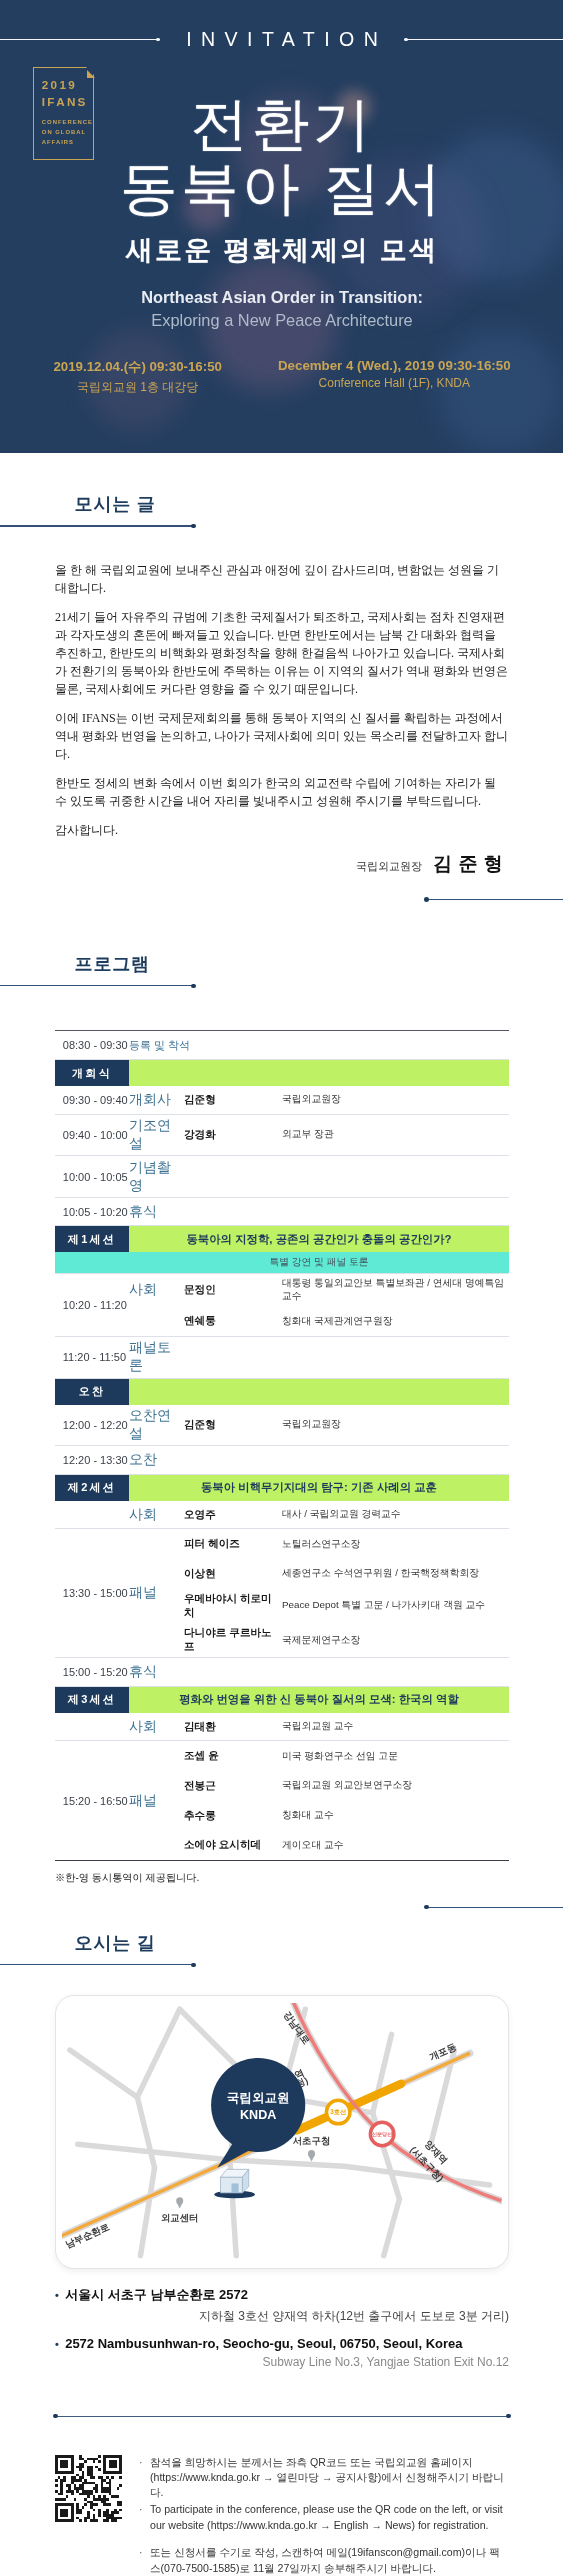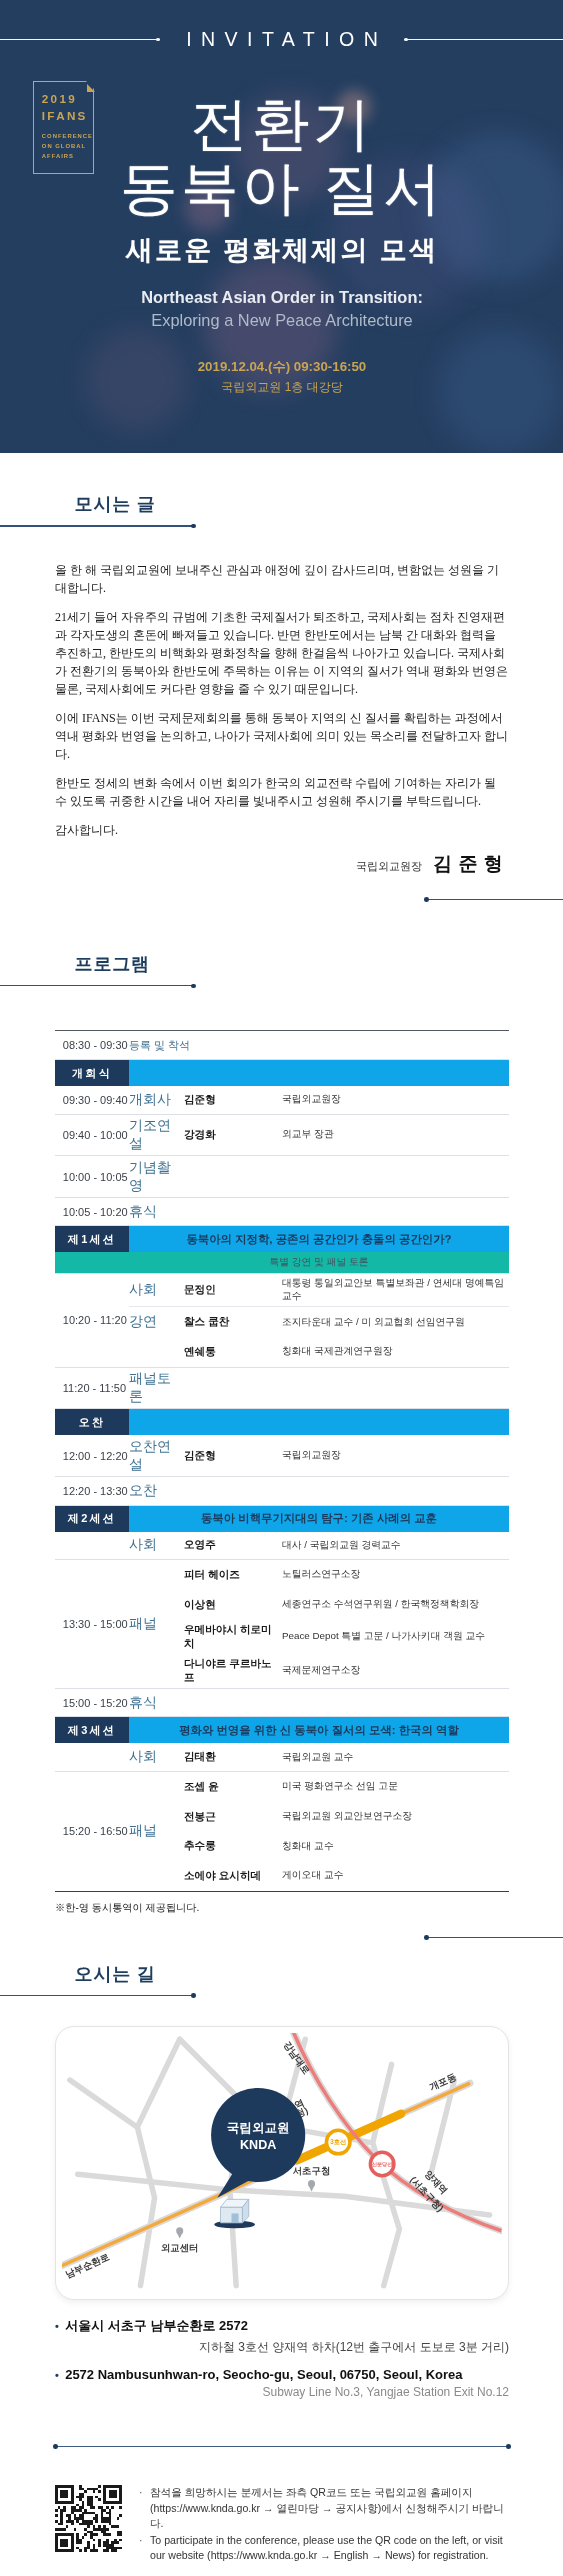--- a/index.html
+++ b/index.html
@@ -16,32 +16,32 @@
   .b5{left:438px;top:329px;width:125px;height:125px;background:rgba(90,130,190,.16);}
   .b6{left:86px;top:329px;width:102px;height:102px;background:rgba(186,120,150,.12);}
   .b7{left:337px;top:90px;width:34px;height:34px;background:rgba(235,170,150,.35);filter:blur(6.3px);}
   .b8{left:184px;top:184px;width:47px;height:47px;background:rgba(220,140,160,.25);filter:blur(7.8px);}
   .kicker-row{position:relative;display:flex;align-items:center;padding-top:28px;}
   .kline{flex:1;height:0.8px;background:#f2f4f7;position:relative;}
   .kline::after{content:"";position:absolute;top:-1.6px;width:3.9px;height:3.9px;border-radius:50%;background:#f2f4f7;}
   .kline.left::after{right:0;}
   .kline.right::after{left:0;}
   .kicker{margin:0 17px;font-size:19.6px;font-weight:500;color:#fff;letter-spacing:9.4px;padding-left:9.4px;white-space:nowrap;}
-  .badge{position:absolute;left:33px;top:81px;width:45px;border:1.6px solid #c9a553;color:#c9a553;padding:9.4px 6.3px 11px 7.8px;text-align:left;}
+  .badge{position:absolute;left:33px;top:67px;width:45px;border:1.6px solid #c9a553;color:#c9a553;padding:9.4px 6.3px 11px 7.8px;text-align:left;}
   .badge::before{content:"";position:absolute;top:-1.6px;right:-1.6px;width:0;height:0;border-top:10.2px solid #243e60;border-left:10.2px solid transparent;}
   .badge::after{content:"";position:absolute;top:1.6px;right:-1.6px;width:0;height:0;border-bottom:8.6px solid #c9a553;border-right:8.6px solid transparent;}
   .b-year,.b-org{font-size:11.7px;font-weight:bold;letter-spacing:2.3px;line-height:1.45;}
   .b-sub{margin-top:7px;font-size:5.9px;font-weight:bold;letter-spacing:1px;line-height:1.65;}
   .title-blk{position:relative;margin-top:41px;color:#fff;}
   .t1,.t2{font-size:58px;font-weight:400;line-height:1.1;letter-spacing:3.1px;text-shadow:0 0 1.6px rgba(255,255,255,.4);}
   .t3{margin-top:12.5px;font-size:27px;font-weight:700;letter-spacing:2.3px;text-shadow:0 0 0.8px rgba(255,255,255,.4);}
   .en-blk{position:relative;margin-top:20.4px;}
   .en1{font-size:16.4px;font-weight:bold;color:#e8ecf2;}
   .en2{font-size:16.4px;color:#b0bbc9;margin-top:3.1px;}
-  .dates{position:relative;margin-top:28px;display:flex;justify-content:center;gap:56px;flex-direction:column;}
+  .dates{position:relative;margin-top:28px;display:flex;justify-content:center;gap:56px;}
   .d1{font-size:13.3px;font-weight:bold;color:#c9a553;}
   .d2{font-size:12px;color:#c9a553;margin-top:3.9px;}
 
   
   .sec{padding:0 55px;}
   .sec-h{font-size:18px;font-weight:800;color:#1d3c5e;margin:0 0 0 19.6px;letter-spacing:0.8px;}
   .head-line{height:1.2px;background:#33517a;width:194px;margin:9.4px 0 0 -55px;position:relative;}
   .head-line i{position:absolute;right:-1.6px;top:-1.6px;width:4.7px;height:4.7px;border-radius:50%;background:#1d3a5c;}
   .divider-right{height:0.8px;background:#33517a;width:138px;margin:22px 0 0 auto;position:relative;}
   .divider-right i{position:absolute;left:-1.6px;top:-2px;width:4.7px;height:4.7px;border-radius:50%;background:#1d3a5c;}
@@ -64,22 +64,22 @@
   .prow{border-bottom:0.8px solid #dde1e7;}
   .prow:last-child{border-bottom:none;}
   .pentry{display:grid;grid-template-columns:74px 55px 98px 1fr;align-items:center;min-height:23px;padding:2.3px 0;}
   .ptime{padding-left:7.8px;color:#3a3f47;font-size:11px;white-space:nowrap;}
   .prole{width:45px;color:#3e7191;text-align:justify;text-align-last:justify;font-size:14px;}
   .ptext{grid-column:2 / span 3;color:#3e7191;font-size:11px;}
   .pname{font-weight:bold;color:#1a1a1a;font-size:10.6px;padding-right:4.7px;}
   .paffil{color:#333;font-size:9.8px;}
   .psec-row{display:grid;grid-template-columns:74px 1fr;border-bottom:none;}
   .psec{background:#1d3a5c;color:#fff;font-weight:bold;font-size:11px;text-align:center;letter-spacing:2.3px;padding:5.5px 0;}
-  .pstitle{background:#0ea5e9;color:#1d3a5c;font-weight:bold;font-size:11.4px;text-align:center;padding:5.5px 0;}
-  .psub-row{background:#14b8a6;}
+  .pstitle{background:#bef264;color:#1d3a5c;font-weight:bold;font-size:11.4px;text-align:center;padding:5.5px 0;}
+  .psub-row{background:#5eead4;}
   .psubtext{padding:3.9px 0 3.9px 74px;text-align:center;color:#44505e;font-size:9.8px;}
   .pgroup{display:grid;grid-template-columns:74px 1fr;align-items:center;}
   .pgroup.has-grole{grid-template-columns:74px 55px 1fr;}
   .grole{align-self:center;}
   .gitems{width:100%;}
   .gitem{display:grid;grid-template-columns:55px 98px 1fr;align-items:center;min-height:23.5px;padding:3.1px 0;}
   .has-grole .gitem{grid-template-columns:98px 1fr;}
   .gitem.divided{border-top:0.8px solid #e4e7ec;}
   .interp-note{margin:9.4px 55px 0;font-size:10.2px;color:#222;}
 
@@ -223,25 +223,20 @@
       <div class="prow psub-row">
         <div class="psubtext">특별 강연 및 패널 토론</div>
       </div>
       <div class="prow pgroup">
         <div class="ptime">10:20 - 11:20</div>
         <div class="gitems">
           <div class="gitem">
             <div class="prole">사회</div>
             <div class="pname">문정인</div>
             <div class="paffil">대통령 통일외교안보 특별보좌관 / 연세대 명예특임 교수</div>
-          </div>
-          <div class="gitem divided">
-            <div class="prole">강연</div>
-            <div class="pname">찰스 쿱찬</div>
-            <div class="paffil">조지타운대 교수 / 미 외교협회 선임연구원</div>
           </div>
           <div class="gitem">
             <div class="prole"></div>
             <div class="pname">옌쉐퉁</div>
             <div class="paffil">칭화대 국제관계연구원장</div>
           </div>
         </div>
       </div>
       <div class="prow pentry">
         <div class="ptime">11:20 - 11:50</div>

